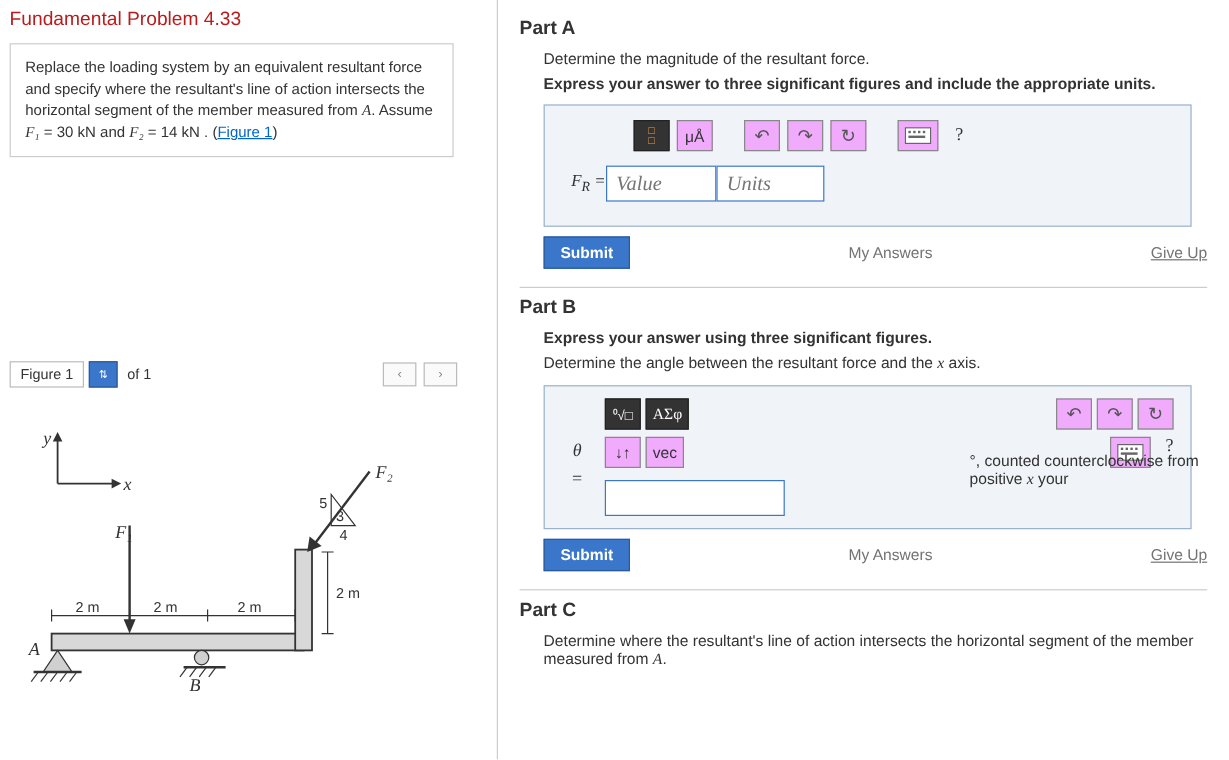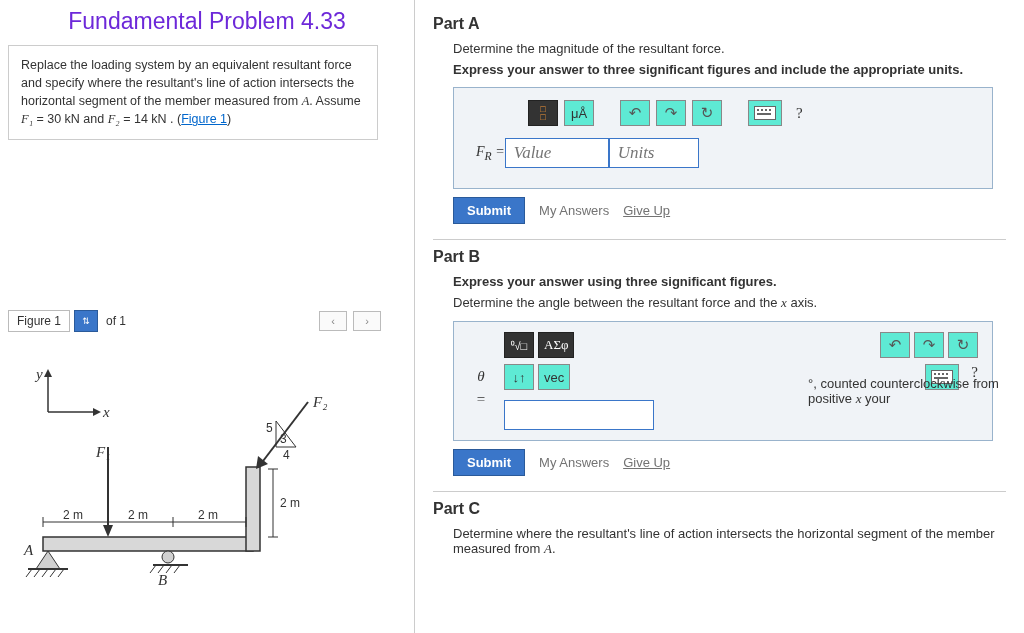--- a/index.html
+++ b/index.html
@@ -17,25 +17,24 @@
     border-right: 1px solid #ccc;
     padding: 8px;
     position: relative;
   }
   .right-panel {
     flex: 1;
     padding: 15px 18px;
     overflow: hidden;
   }
   .problem-title {
-    font-size: 23px;
-    color: #6d28d9;
+    font-size: 16px;
+    color: #b91c1c;
     margin-bottom: 10px;
     font-weight: normal;
-    text-align: center;
   }
   .problem-box {
     border: 1px solid #ccc;
     padding: 10px 12px;
     font-size: 12.5px;
     line-height: 1.45;
     width: 370px;
     margin-bottom: 10px;
   }
   .problem-box .mvar { font-style: italic; font-family: 'Times New Roman', serif; }
@@ -96,21 +95,21 @@
     background: #f0f3f7;
     margin: 10px 0 8px 20px;
     padding: 12px 14px 10px;
     width: 540px;
   }
   .toolbar-row { display: flex; align-items: center; gap: 6px; margin-left: 60px; margin-bottom: 12px; }
   .tb-btn {
     height: 26px;
     min-width: 30px;
     border: 1px solid #888;
-    background: #5eead4;
+    background: #f0abfc;
     display: inline-flex; align-items: center; justify-content: center;
     font-size: 13px;
     cursor: pointer;
     padding: 0 5px;
   }
   .tb-btn.dark { background: #333; color: #fff; border-color: #222; }
   .tb-btn .frac { font-size: 9px; line-height: 0.9; color: #f89838; }
   .tb-arrow { color: #555; font-size: 15px; }
   .help-q { font-size: 15px; font-family: 'Times New Roman', serif; margin-left: 8px; }
   .input-line {
@@ -121,24 +120,24 @@
   .text-input {
     border: 1px solid #3a76c9;
     height: 30px;
     font-size: 17px;
     font-style: italic;
     font-family: 'Times New Roman', serif;
     color: #bbb;
     padding: 0 8px;
     background: #fff;
   }
-  .text-input.value { width: 104px; }
+  .text-input.value { width: 92px; }
   .text-input.units { width: 90px; }
   .text-input.wide { width: 150px; }
-  .btn-row { display: flex; align-items: center; gap: 14px; margin-left: 20px; margin-bottom: 15px; }
+  .btn-row { display: flex; align-items: center; gap: 14px; margin-left: 20px; margin-bottom: 15px; justify-content: space-between; }
   .submit-btn {
     background: #3a76c9;
     color: #fff;
     border: 1px solid #2a5a9a;
     padding: 5px 13px;
     font-size: 13px;
     font-weight: bold;
     cursor: pointer;
   }
   .link-text { color: #737373; font-size: 13px; cursor: pointer; }

